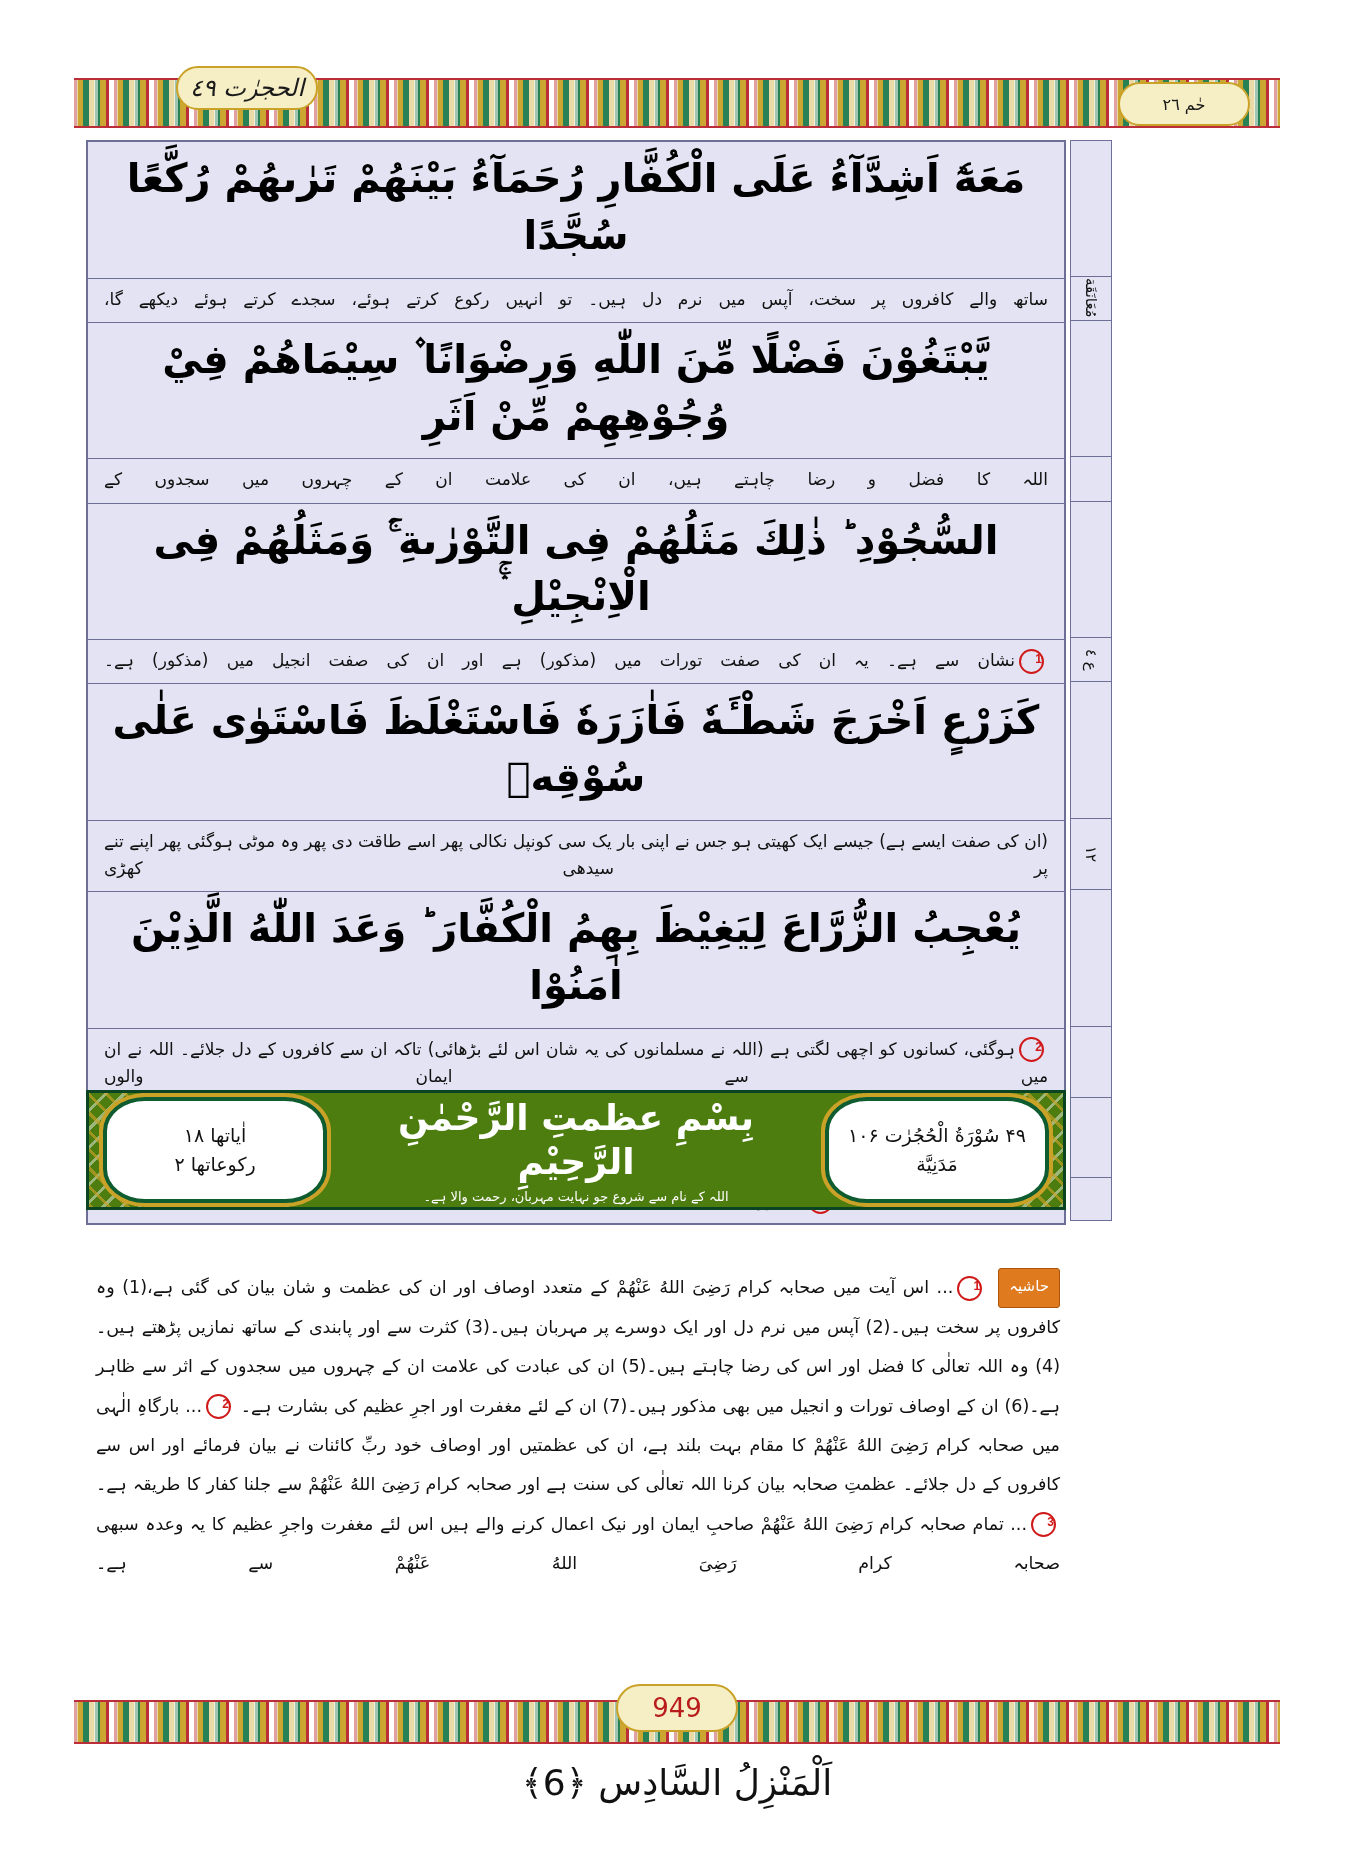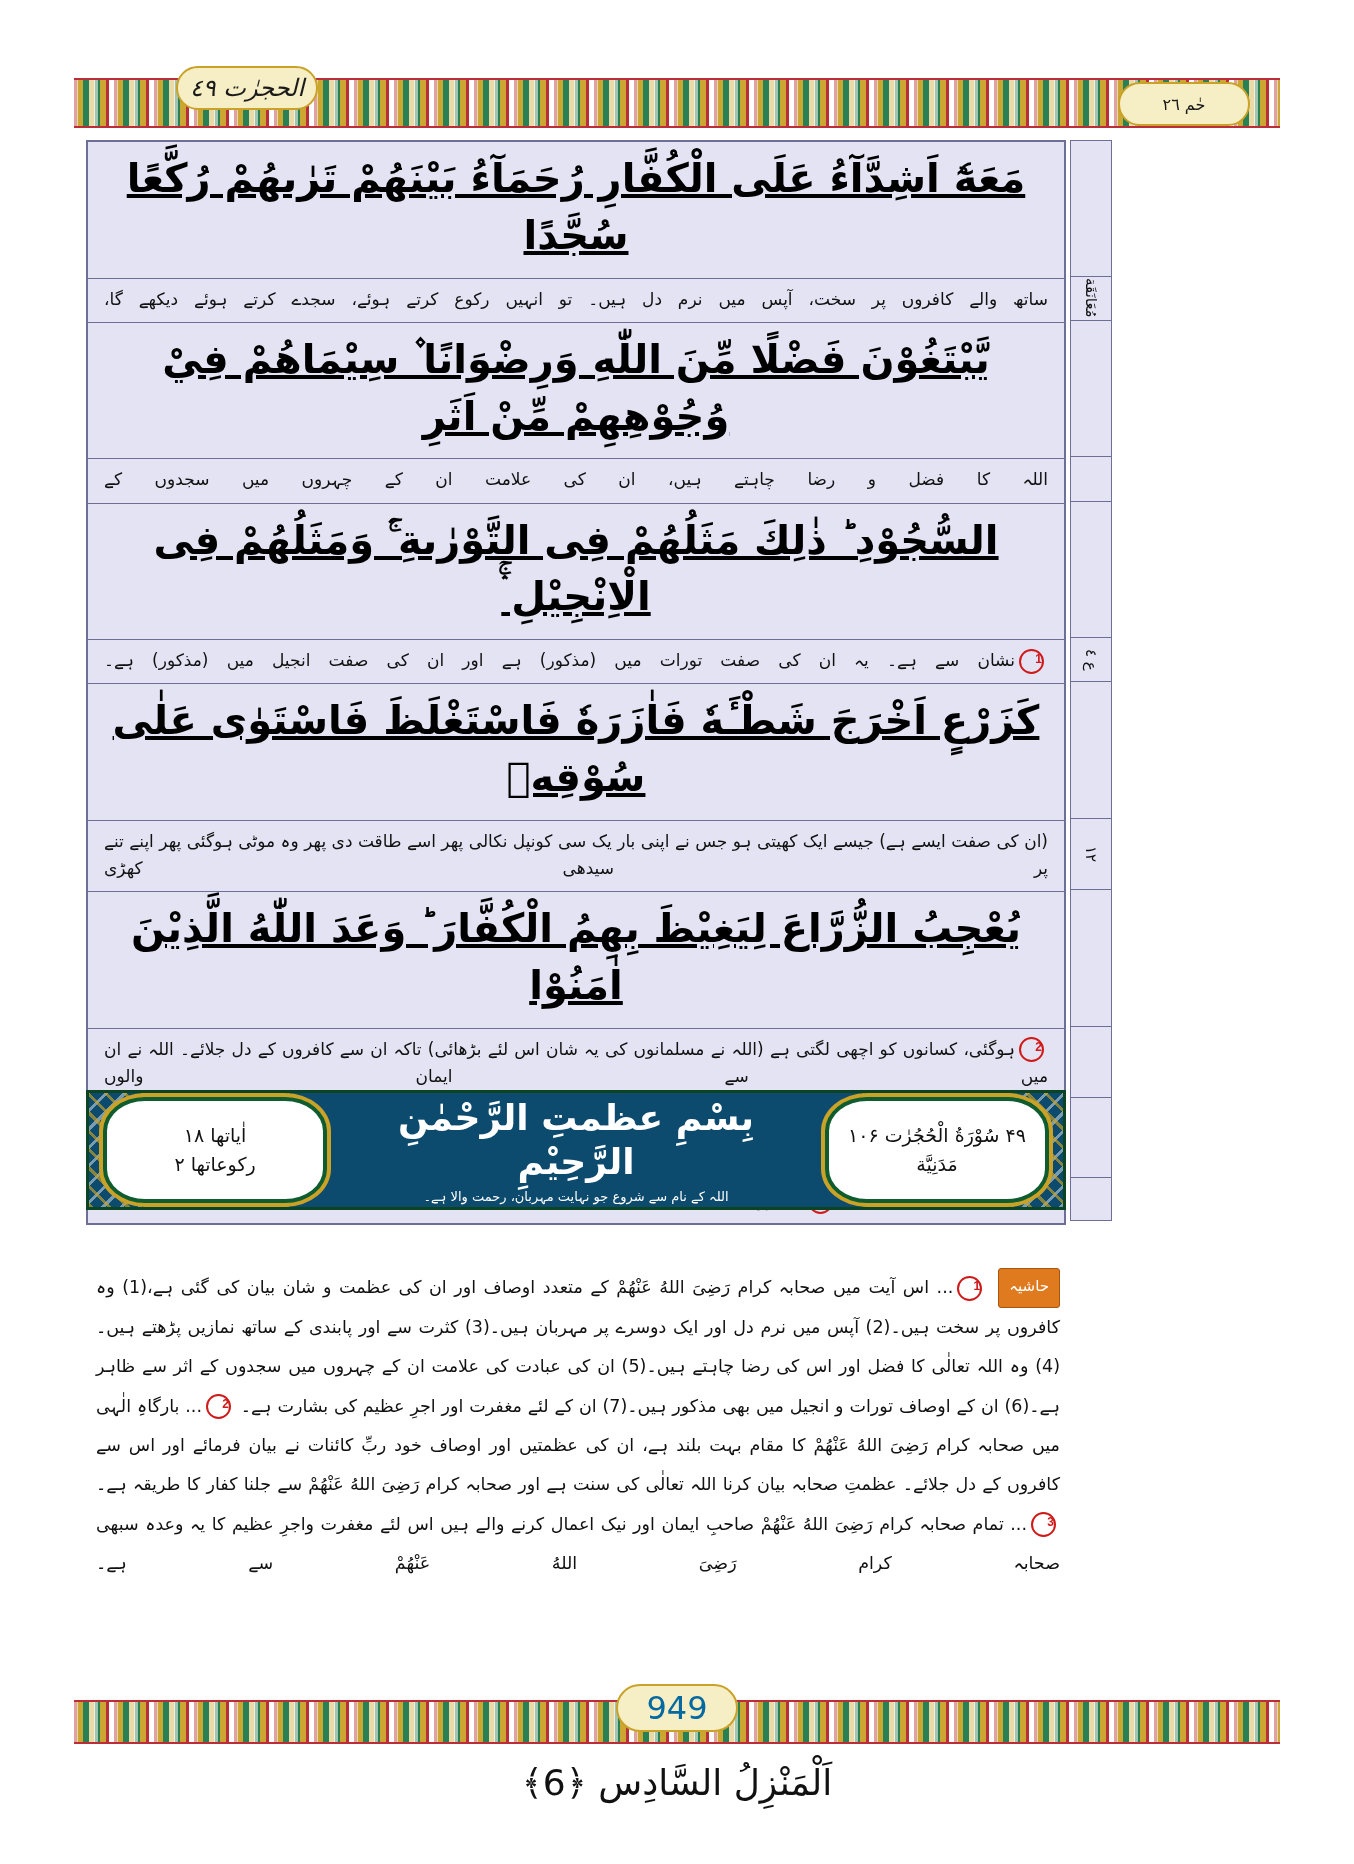--- a/index.html
+++ b/index.html
@@ -33,34 +33,34 @@
   .ornband.bottom{top:1700px;left:74px;right:74px;height:40px;}
 
   .cartouche{
     position:absolute;background:#f6eec4;border:2px solid #c9a227;
     border-radius:26px;display:flex;align-items:center;justify-content:center;
     font-family:"DejaVu Sans",sans-serif;color:#1a1a1a;z-index:6;
     direction:rtl;white-space:nowrap;
   }
   #surah-name-cartouche{left:176px;top:66px;width:138px;height:40px;font-size:24px;font-style:italic;}
   #para-cartouche{right:104px;top:82px;width:128px;height:40px;font-size:16px;}
-  #page-number-cartouche{left:50%;transform:translateX(-50%);top:1684px;width:118px;height:44px;font-size:32px;color:#0369a1;}
+  #page-number-cartouche{left:50%;transform:translateX(-50%);top:1684px;width:118px;height:44px;font-size:26px;color:#b91c1c;}
 
   
   .ayah-frame{
     position:absolute;left:86px;top:140px;width:980px;
     border:2px solid #6d6f96;box-sizing:border-box;background:#e4e3f3;
   }
   .row{box-sizing:border-box;width:100%;position:relative;border-bottom:1.5px solid #6d6f96;}
   .row:last-child{border-bottom:none;}
   .arabic-row{
     background:#e4e3f3;direction:rtl;text-align:center;
     font-family:"DejaVu Sans",sans-serif;
     font-size:40px;line-height:1.42;color:#000;padding:8px 12px 14px;
-    letter-spacing:0px;font-weight:700;text-decoration:underline;
+    letter-spacing:0px;font-weight:700;
   }
   .urdu-row{
     background:#e4e3f3;direction:rtl;text-align:justify;text-align-last:justify;
     font-family:"DejaVu Sans",sans-serif;
     font-size:17px;line-height:1.6;color:#111;padding:7px 16px 9px;
   }
   .urdu-row.center{text-align:center;text-align-last:center;}
 
   .marker{
     display:inline-block;width:21px;height:21px;border:2px solid #d01a1a;border-radius:50%;
@@ -78,21 +78,21 @@
     box-sizing:border-box;width:42px;background:#e4e3f3;border:1.5px solid #6d6f96;border-top:none;
     display:flex;align-items:center;justify-content:center;
     writing-mode:vertical-rl;text-orientation:mixed;direction:rtl;
     font-family:"DejaVu Sans",sans-serif;font-size:15px;color:#111;letter-spacing:1px;
   }
   .side-cell.first{border-top:1.5px solid #6d6f96;}
 
   
   .surah-banner{
     position:absolute;left:86px;top:1090px;width:980px;height:120px;
-    background:#0c4a6e;border:3px solid #0a4423;box-sizing:border-box;
+    background:#4d7c0f;border:3px solid #0a4423;box-sizing:border-box;
     display:flex;align-items:center;justify-content:space-between;
     overflow:hidden;
   }
   .surah-banner::before,.surah-banner::after{
     content:"";position:absolute;top:0;bottom:0;width:200px;
     background:
       repeating-linear-gradient(45deg,rgba(201,162,39,.65) 0 3px,transparent 3px 13px),
       repeating-linear-gradient(-45deg,rgba(255,255,255,.45) 0 3px,transparent 3px 13px);
   }
   .surah-banner::before{left:0;}

